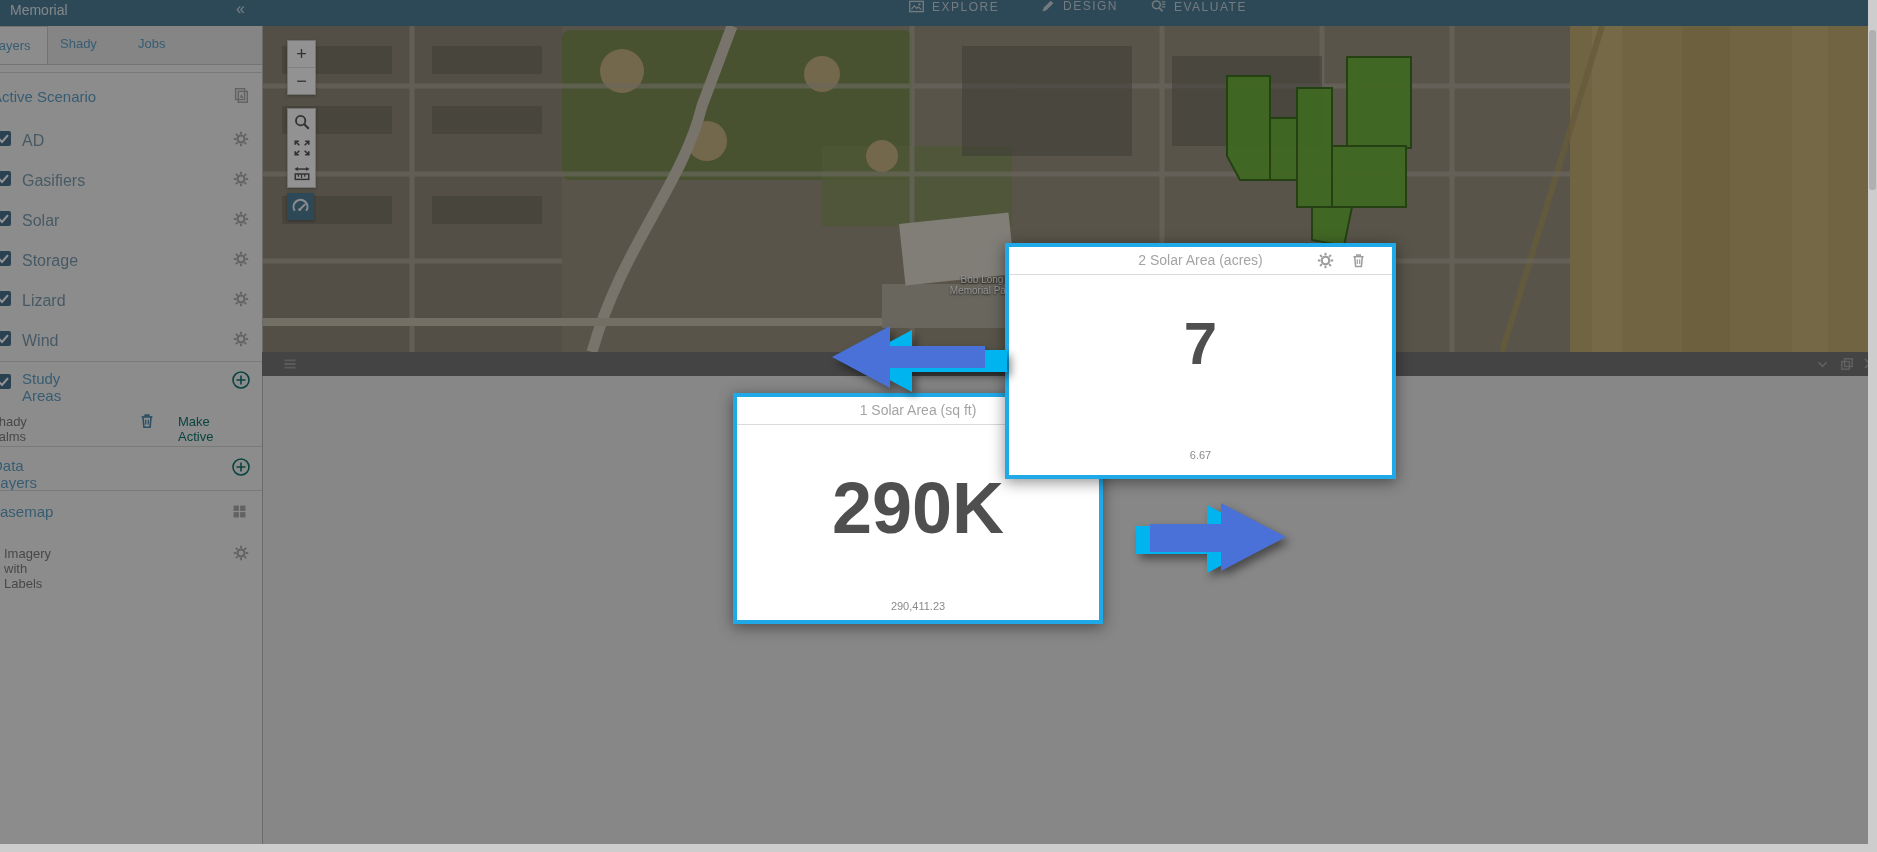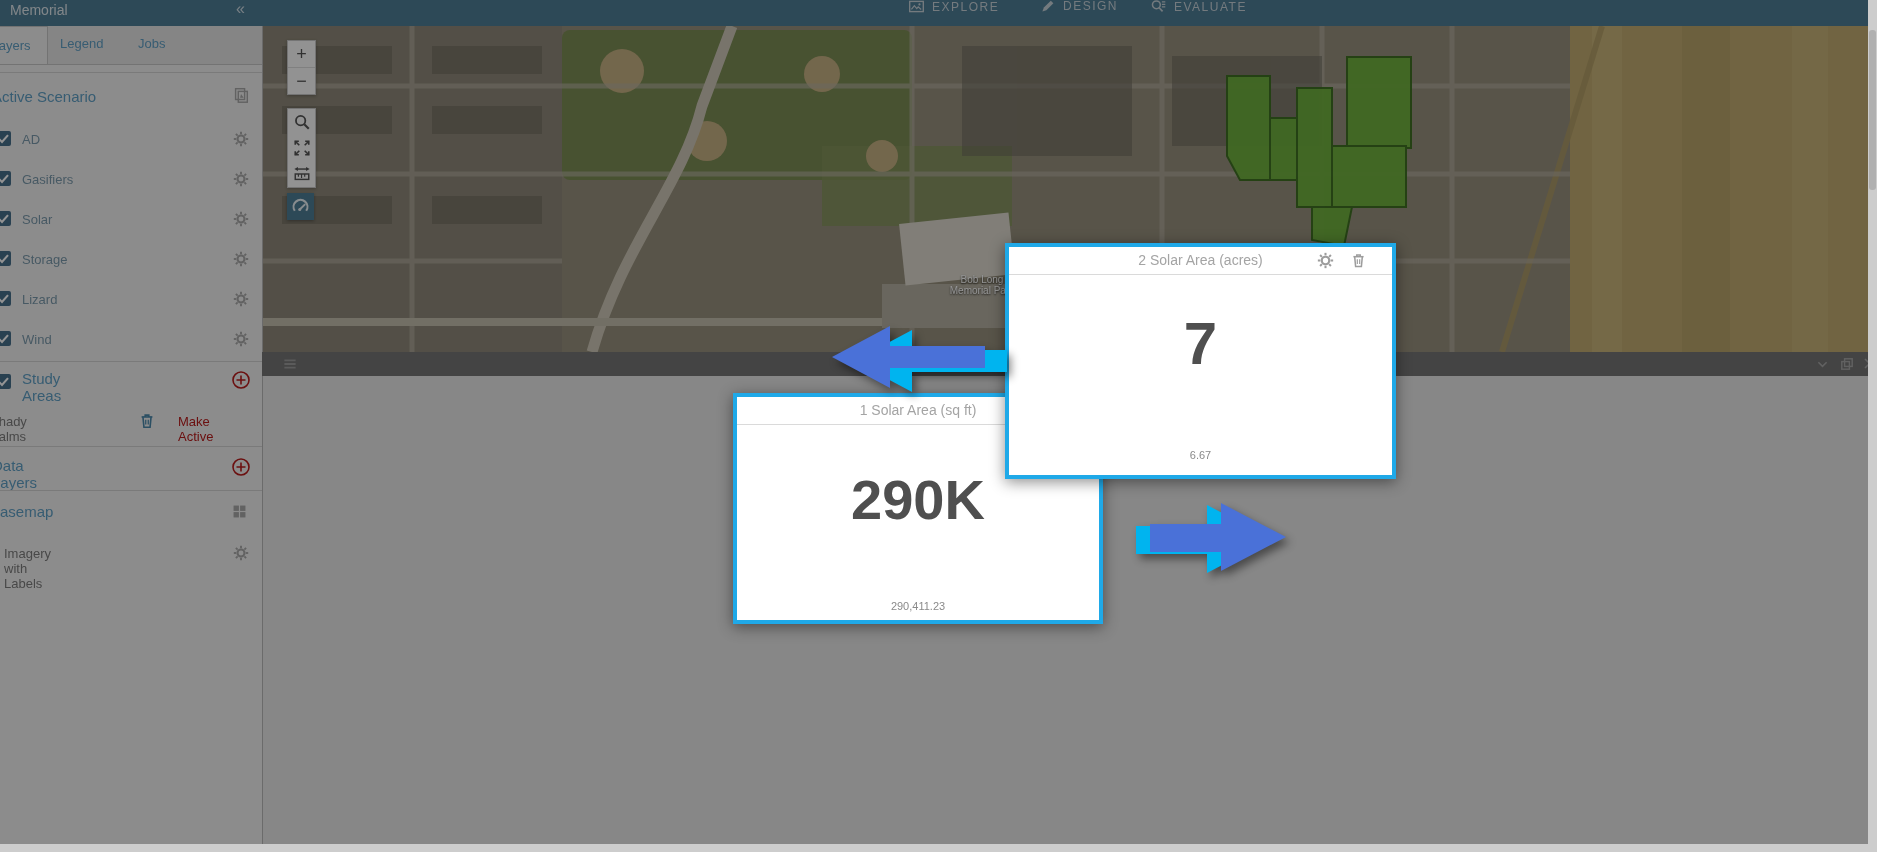--- a/index.html
+++ b/index.html
@@ -10,43 +10,43 @@
   .topbar{left:0;top:0;width:1877px;height:26px;background:#4e7e97;z-index:5}
   .contents-title{left:10px;top:2px;color:#dfe7ec;font-size:14px}
   .collapse{left:236px;top:0px;color:#cfdce4;font-size:16px}
   .menu-item{top:-2px;color:#c8d3da;font-size:12px;letter-spacing:1.5px;display:flex;align-items:center;gap:7px}
   
   .sidebar{left:0;top:26px;width:262px;height:826px;background:#f2f2f2;border-right:1px solid #b9b9b9;z-index:5}
   .tabs{left:0;top:0;width:262px;height:38px;background:#e6e6e6;border-bottom:1px solid #c6c6c6}
   .tab{position:absolute;top:10px;font-size:13px;color:#5f9fc5}
   .tab.active{top:0;height:37px;line-height:37px;background:#f2f2f2;border:1px solid #c6c6c6;border-bottom:none;text-align:center}
   .sec-label{font-size:15px;color:#5f9fc5}
-  .row-label{font-size:13px;color:#7b9aac}
+  .row-label{font-size:16px;color:#7b9aac}
   .dim-label{font-size:13px;color:#7c7c7c}
   .hairline{left:0;width:262px;height:1px;background:#d2d2d2}
   .chk{width:15px;height:15px;background:#48708c;border-radius:2px}
   .ic{display:block}
-  .gear-c{color:#a9a9a9}.teal-c{color:#b91c1c}
+  .gear-c{color:#a9a9a9}.teal-c{color:#0f766e}
   
   .mapwrap{left:262px;top:26px;width:1615px;height:326px;overflow:hidden;background:#98917e}
   .maplabel{color:#fff;font-size:10px;line-height:11px;text-align:center;text-shadow:0 1px 2px rgba(0,0,0,.8);width:74px}
   .mapctl{background:#fbfbfb;border:1px solid #c9c9c9;box-shadow:0 1px 3px rgba(0,0,0,.25);width:27px;
           display:flex;flex-direction:column;align-items:center;color:#5a5a5a}
   .mapbtn{width:27px;height:26px;display:flex;align-items:center;justify-content:center;font-size:18px;color:#555}
   .toggle-dash{left:287px;top:193px;width:27px;height:27px;background:#4e7e97;display:flex;align-items:center;justify-content:center;box-shadow:0 1px 3px rgba(0,0,0,.3)}
   
   .dashbar{left:262px;top:352px;width:1615px;height:24px;background:#757575;z-index:6}
   .dashbody{left:262px;top:376px;width:1615px;height:476px;background:#e9e9e9;z-index:4}
   .card{position:absolute;background:#fff;border:1px solid #c9c9c9;box-shadow:0 1px 2px rgba(0,0,0,.12)}
   .card.hl{border:4px solid #1fa9e8;box-shadow:0 3px 14px rgba(0,0,0,.45)}
   .chead{position:absolute;left:0;top:0;right:0;height:27px;line-height:27px;text-align:center;
          font-size:14px;color:#a4a4a4;border-bottom:1px solid #dadada;overflow:hidden;white-space:nowrap;background:#fff}
   .hic{position:absolute;top:5px;color:#9d9d9d}
   .hic.g{right:58px}.hic.t{right:25px}
-  .bigval{position:absolute;left:0;right:0;text-align:center;font-size:56px;font-weight:600;color:#4f4f4f}
+  .bigval{position:absolute;left:0;right:0;text-align:center;font-size:72px;font-weight:600;color:#4f4f4f}
   .detail{position:absolute;left:0;right:0;bottom:8px;text-align:center;font-size:11px;color:#8a8a8a}
   .gtick{font-size:11px;fill:#8e8e8e}
   .gval{font-size:40px;fill:#828282}
   .ddl{position:absolute;font-size:13px;color:#8f8f8f;display:flex;align-items:center;gap:8px}
   .vsep{width:1px;height:18px;background:#cfcfcf;margin:0 4px}
   .dash-div{position:absolute;border-left:1px dashed #c3c3c3}
   .legend{position:absolute;left:0;right:0;text-align:center;font-size:12px;font-weight:bold;color:#8b8b8b}
   
   .dim{left:0;top:0;width:1877px;height:852px;background:rgba(0,0,0,.42);z-index:40}
   .z-hl{z-index:45}.z-hl2{z-index:46}.z-arrow{z-index:50;filter:drop-shadow(4px 5px 4px rgba(0,0,0,.45))}
@@ -188,21 +188,21 @@
     <svg class="ic" width="17" height="17">
         <use href="#i-evalmag"></use>
       </svg>
     <span>EVALUATE</span>
   </div>
 </div>
 
 <div class="abs sidebar">
   <div class="abs tabs">
     <div class="tab active abs" style="left:-26px;width:72px">Layers</div>
-    <div class="tab abs" style="left:60px">Legend</div>
+    <div class="tab abs" style="left:60px">Shady</div>
     <div class="tab abs" style="left:138px">Jobs</div>
   </div>
   <div class="abs hairline" style="top:46px"></div>
 
   <div class="abs sec-label" style="left:-8px;top:62px">Active Scenario</div>
   <div class="abs gear-c" style="left:232px;top:60px">
     <svg class="ic" width="18" height="18">
         <use href="#i-copy"></use>
       </svg>
     </div>

